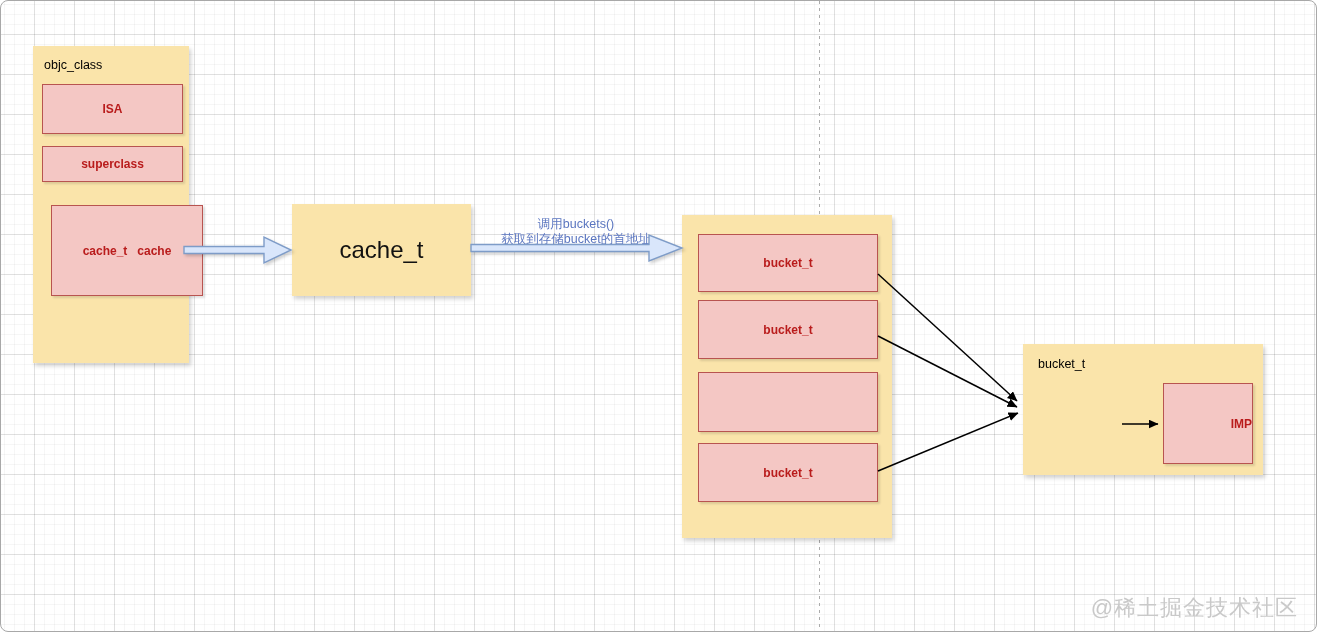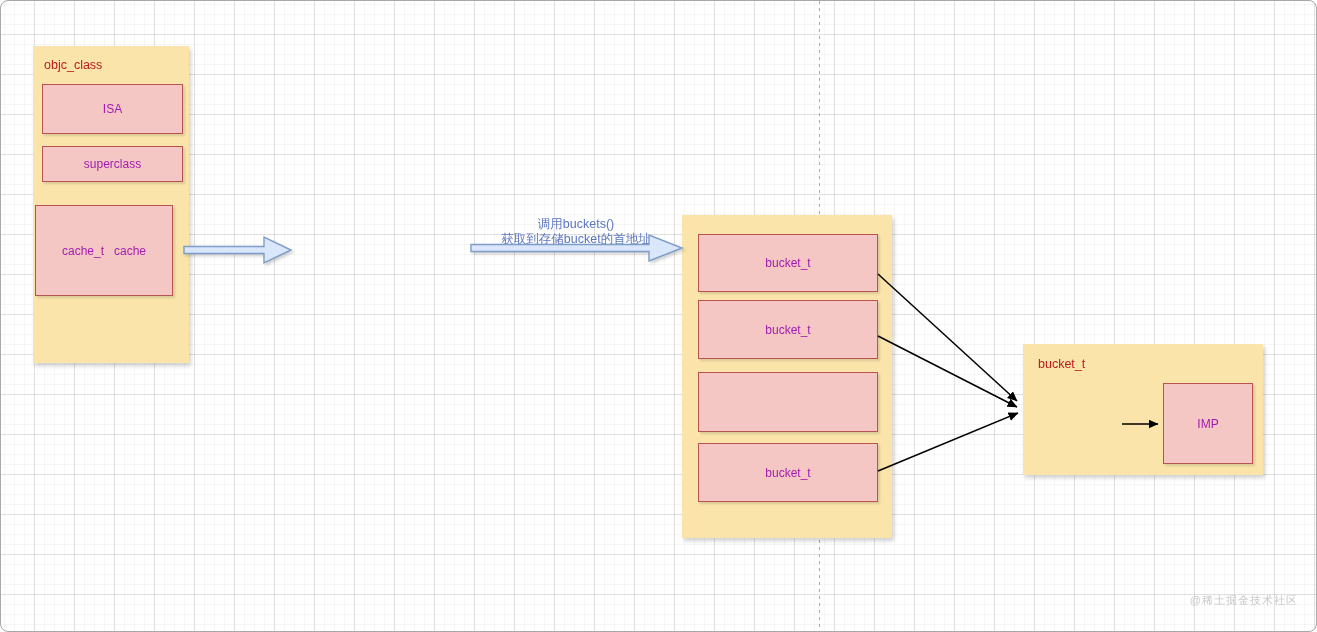--- a/index.html
+++ b/index.html
@@ -28,41 +28,41 @@
   }
 
   .container{
     position:absolute;
     background:#FAE4AA;
     box-shadow:2px 3px 4px rgba(0,0,0,0.18);
     z-index:1;
   }
   .container-label{
     position:absolute;
-    color:#b91c1c;
+    color:#000000;
     font-size:12.5px;
     white-space:pre;
   }
 
   .cell{
     position:absolute;
     background:#F4C7C4;
     border:1.5px solid #B85450;
     box-shadow:1.5px 2px 2px rgba(0,0,0,0.12);
     display:flex;align-items:center;justify-content:center;
-    color:#a21caf;font-size:12px;
+    color:#b91c1c;font-size:12px;font-weight:bold;
   }
   .cell span{white-space:pre;}
 
   
   .objc{left:32px;top:45px;width:156px;height:317px;}
   .objc .container-label{left:11px;top:12px;}
   .objc .f0{left:9px;top:38px;width:141px;height:50px;}
   .objc .f1{left:9px;top:100px;width:141px;height:36px;}
-  .objc .f2{left:2px;top:159px;width:138px;height:91px;}
+  .objc .f2{left:18px;top:159px;width:152px;height:91px;}
   .objc .f3{left:9px;top:260px;width:141px;height:49px;}
 
   
   .cache-node{
     position:absolute;left:291px;top:203px;width:179px;height:92px;
     background:#FAE4AA;
     box-shadow:2px 3px 4px rgba(0,0,0,0.18);
     display:flex;align-items:center;justify-content:center;
     font-size:24px;color:#111;z-index:1;
   }
@@ -77,33 +77,33 @@
   .bucket-array{left:681px;top:214px;width:210px;height:323px;}
   .bucket-array .b0{left:16px;top:19px;width:180px;height:58px;}
   .bucket-array .b1{left:16px;top:85px;width:180px;height:59px;}
   .bucket-array .b2{left:16px;top:157px;width:180px;height:60px;}
   .bucket-array .b3{left:16px;top:228px;width:180px;height:59px;}
 
   
   .bucket-struct{left:1022px;top:343px;width:240px;height:131px;}
   .bucket-struct .container-label{left:15px;top:13px;}
   .bucket-struct .sel{left:9px;top:39px;width:90px;height:81px;}
-  .bucket-struct .imp{left:140px;top:39px;width:90px;height:81px;}
+  .bucket-struct .imp{left:140px;top:39px;width:90px;height:81px;justify-content:flex-end;}
 
   
   .overlay{position:absolute;left:0;top:0;z-index:2;pointer-events:none;}
   .block-arrow{
     fill:#D9E6FB;stroke:#7E9CC8;stroke-width:1.4;
     filter:drop-shadow(2px 2px 1.5px rgba(0,0,0,0.18));
   }
   .connector{stroke:#000000;stroke-width:1.5;fill:none;}
 
   .watermark{
     position:absolute;right:18px;top:592px;z-index:3;
-    color:#C9C9C9;font-size:11px;letter-spacing:1px;
+    color:#C9C9C9;font-size:22px;letter-spacing:1px;
   }
 </style>
 </head>
 <body>
 
 <div class="canvas">
 
   <div class="page-divider"></div>
 
   <div class="container objc">
@@ -112,20 +112,23 @@
       <span>ISA</span>
     </div>
     <div class="cell f1">
       <span>superclass</span>
     </div>
     <div class="cell f2">
       <span>cache_t   cache</span>
     </div>
   </div>
 
+  <div class="cache-node">
+    <span>cache_t</span>
+  </div>
 
   <div class="arrow-caption">
     <div>调用buckets()</div>
     <div>获取到存储bucket的首地址</div>
   </div>
 
   <div class="container bucket-array">
     <div class="cell b0">
       <span>bucket_t</span>
     </div>

